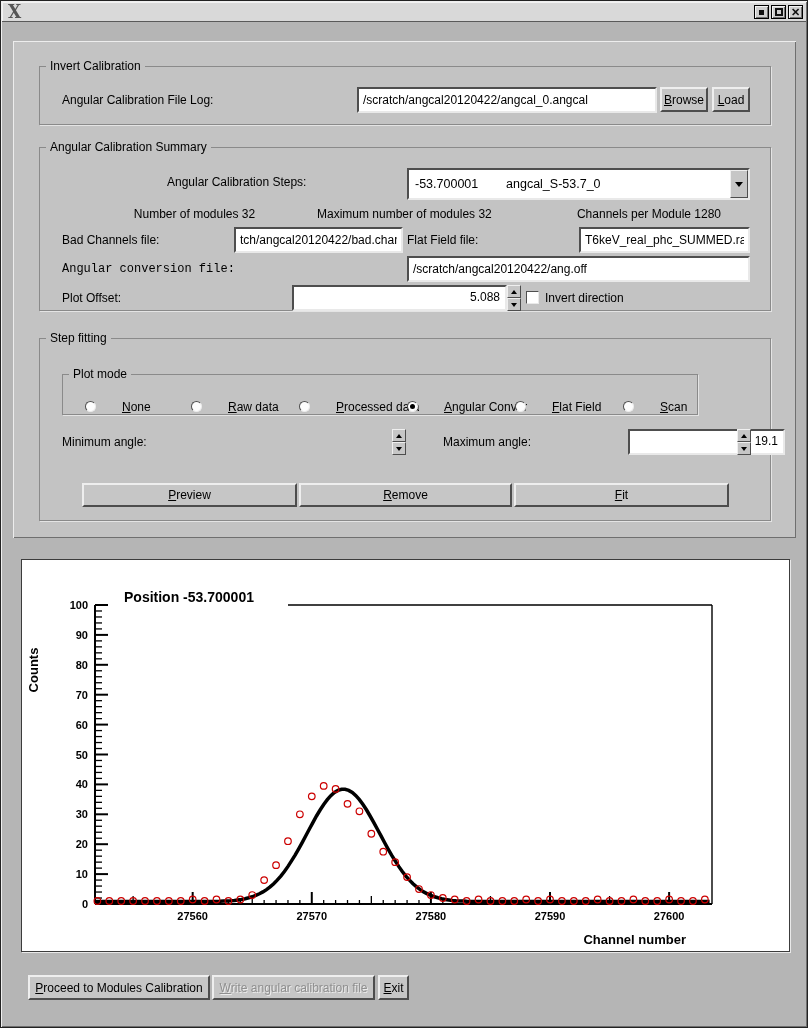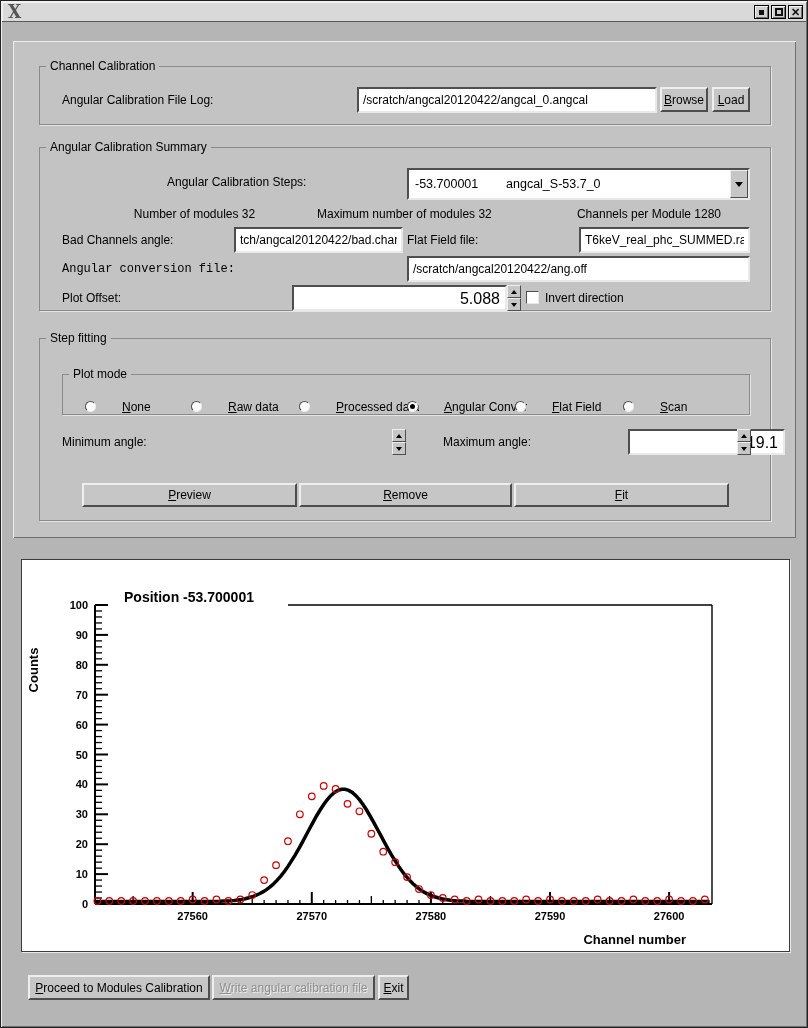--- a/index.html
+++ b/index.html
@@ -48,21 +48,21 @@
   }
   .btn.disabled { color:#8f8f8f; text-shadow:1px 1px 0 #ececec; }
   .combo { display:flex; align-items:center; }
   .combo .combo-text { flex:1; padding:0 6px; white-space:pre; overflow:hidden; font-size:12.5px; }
   .combo .combo-arrow { width:18px; align-self:stretch; background:#c6c6c6;
     border-style:solid; border-width:1px; border-color:#efefef #4d4d4d #4d4d4d #efefef;
     display:flex; align-items:center; justify-content:center; }
   .tri-dn { width:0; height:0; border-left:4px solid transparent; border-right:4px solid transparent; border-top:5px solid #000; }
   .tri-up-s { width:0; height:0; border-left:3px solid transparent; border-right:3px solid transparent; border-bottom:4px solid #000; }
   .tri-dn-s { width:0; height:0; border-left:3px solid transparent; border-right:3px solid transparent; border-top:4px solid #000; }
-  .spinfield { text-align:right; padding:3px 5px 0 8px; font-size:16px; }
+  .spinfield { text-align:right; padding:3px 5px 0 8px; font-size:12px; }
   .spinbtns { position:absolute; width:14px; height:26px; }
   .spinbtns .sb { position:absolute; left:0; width:14px; height:13px; background:#c6c6c6;
     border-style:solid; border-width:1px; border-color:#efefef #4d4d4d #4d4d4d #efefef;
     display:flex; align-items:center; justify-content:center; }
   .sb.up { top:0; } .sb.dn { top:13px; }
   .checkbox { position:absolute; width:13px; height:13px; background:#fff;
     border-style:solid; border-width:1px; border-color:#4e4e4e #e9e9e9 #e9e9e9 #4e4e4e; }
   .radio-item { position:absolute; height:16px; }
   .radio-circ { position:absolute; left:0; top:2px; width:11px; height:11px; border-radius:50%;
     background:#fdfdfd; border:1px solid; border-color:#4e4e4e #ececec #ececec #4e4e4e; }
@@ -85,41 +85,41 @@
         <span class="sq-out"></span>
       </div>
     <div class="tb-btn" style="right:3px;">
         <span class="x-glyph">✕</span>
       </div>
   </div>
 
   <div id="top-panel" class="raised">
 
     <fieldset style="left:26px; top:18px; width:732px; height:66px;">
-      <legend>Channel Calibration</legend>
+      <legend>Invert Calibration</legend>
       <div class="lbl" style="left:22px; top:20px;">Angular Calibration File Log:</div>
       <input class="field" style="left: 317px; top: 14px; width: 300px; height: 26px;" readonly="" value="/scratch/angcal20120422/angcal_0.angcal">
       <div class="btn" style="left:620px; top:14px; width:48px; height:25px;"><u>B</u>rowse</div>
       <div class="btn" style="left:672px; top:14px; width:38px; height:25px;"><u>L</u>oad</div>
     </fieldset>
 
     <fieldset style="left:26px; top:99px; width:732px; height:171px;">
       <legend>Angular Calibration Summary</legend>
       <div class="lbl" style="left:127px; top:21px;">Angular Calibration Steps:</div>
       <div class="combo" style="left:367px; top:14px; width:343px; height:32px;">
         <span class="combo-text">-53.700001        angcal_S-53.7_0</span>
         <span class="combo-arrow">
             <span class="tri-dn"></span>
           </span>
       </div>
       <div class="lbl" style="left:72px;  top:53px; width:165px; text-align:center;">Number of modules 32</div>
       <div class="lbl" style="left:277px; top:53px; width:172px; text-align:center;">Maximum number of modules 32</div>
       <div class="lbl" style="left:522px; top:53px; width:174px; text-align:center;">Channels per Module 1280</div>
 
-      <div class="lbl" style="left:22px; top:79px;">Bad Channels angle:</div>
+      <div class="lbl" style="left:22px; top:79px;">Bad Channels file:</div>
       <input class="field" style="left: 194px; top: 73px; width: 169px; height: 26px;" readonly="" value="tch/angcal20120422/bad.chan">
       <div class="lbl" style="left:367px; top:79px;">Flat Field file:</div>
       <input class="field" style="left: 539px; top: 73px; width: 171px; height: 26px;" readonly="" value="T6keV_real_phc_SUMMED.raw">
 
       <div class="lbl" style="left:22px; top:108px;font-family:Liberation Mono, monospace;">Angular conversion file:</div>
       <input class="field" style="left: 367px; top: 102px; width: 343px; height: 26px;" readonly="" value="/scratch/angcal20120422/ang.off">
 
       <div class="lbl" style="left:22px; top:137px;">Plot Offset:</div>
       <div class="spinfield" style="left:252px; top:131px; width:215px; height:26px;">5.088</div>
       <div class="spinbtns" style="left:467px; top:131px;">
@@ -130,21 +130,21 @@
             <span class="tri-dn-s"></span>
           </div>
       </div>
       <div class="checkbox" style="left:486px; top:137px;"></div>
       <div class="lbl" style="left:505px; top:137px;">Invert direction</div>
     </fieldset>
 
     <fieldset style="left:26px; top:290px; width:732px; height:190px;">
       <legend>Step fitting</legend>
 
-      <fieldset style="left:22px; top:22px; width:688px; height:48px;">
+      <fieldset style="left:22px; top:22px; width:636px; height:48px;">
         <legend>Plot mode</legend>
         <div>
             <div class="radio-item" style="left: 22px; top: 18px; width: 90px;">
               <span class="radio-circ"></span>
               <span class="radio-lbl"><u>N</u>one</span>
             </div>
             <div class="radio-item" style="left: 128px; top: 18px; width: 92px;">
               <span class="radio-circ"></span>
               <span class="radio-lbl"><u>R</u>aw data</span>
             </div>

